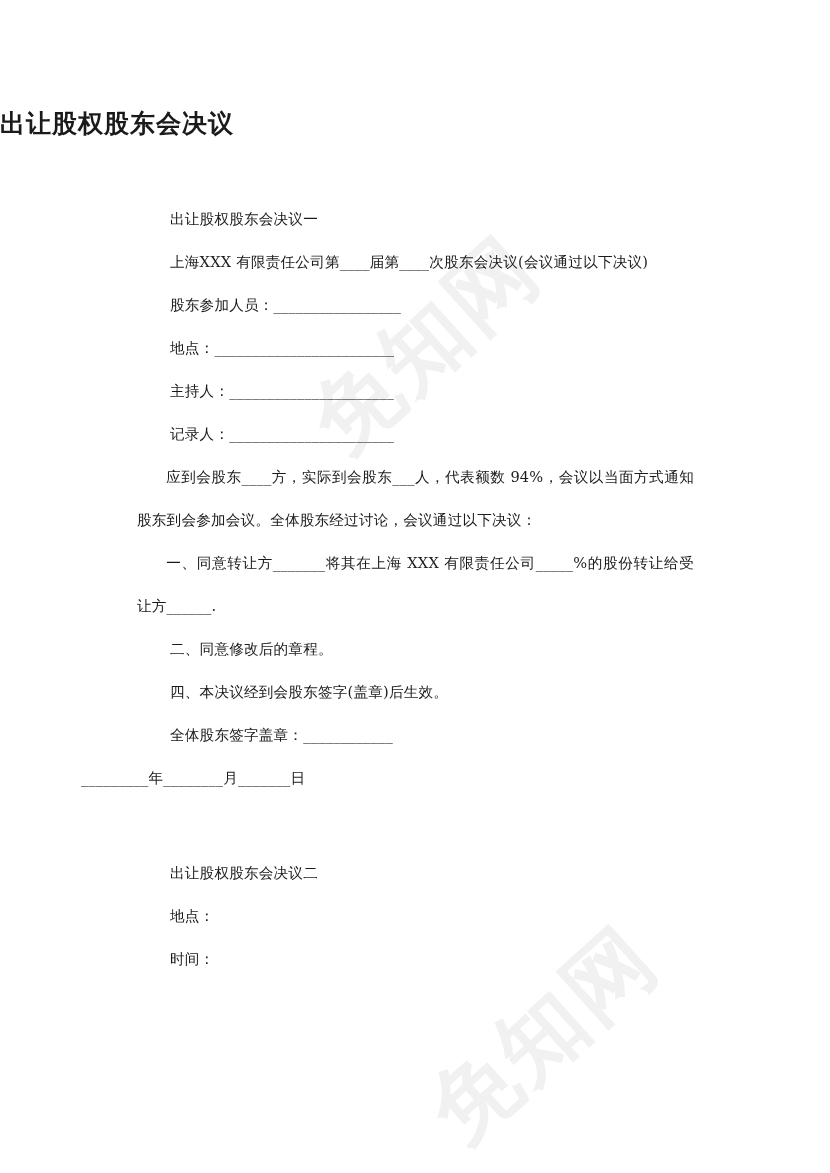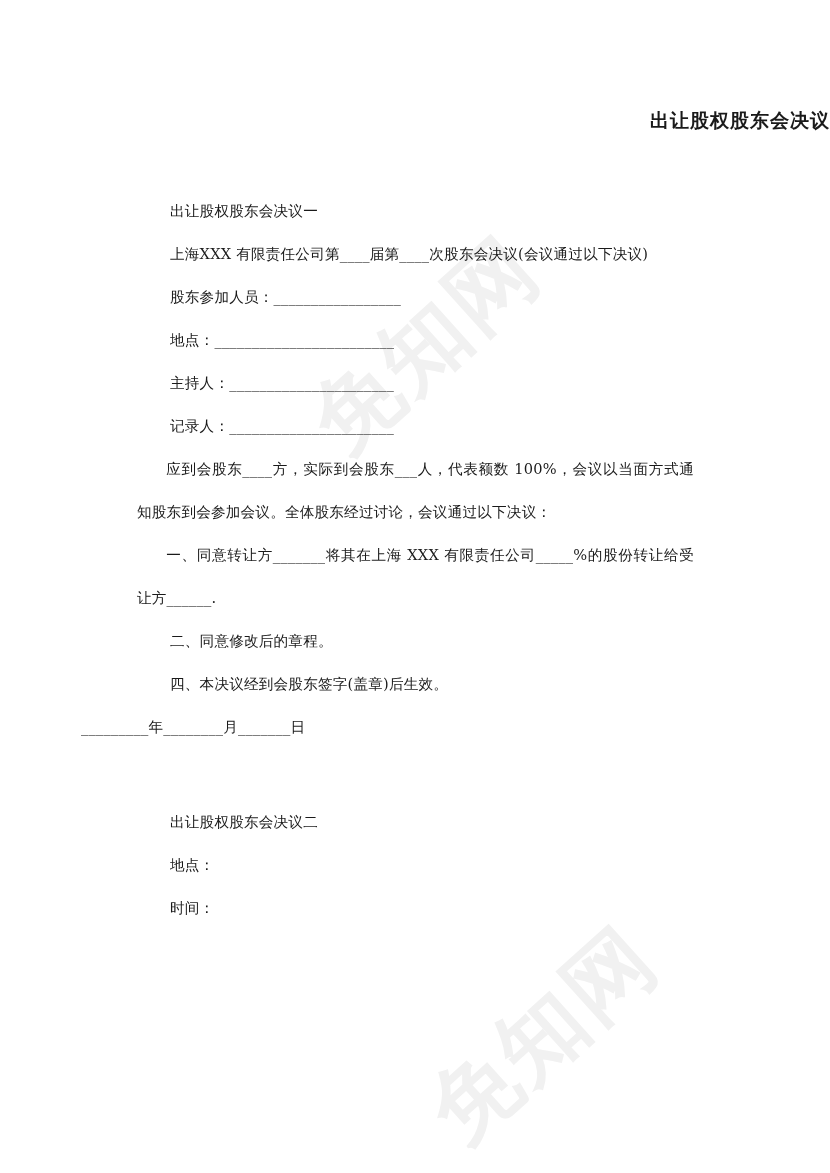--- a/index.html
+++ b/index.html
@@ -58,22 +58,22 @@
     transform-origin: left top;
   }
 
   
   .content {
     position: relative;
     z-index: 1;
   }
 
   .doc-title {
-    text-align: right;
-    font-size: 19px;
+    text-align: left;
+    font-size: 25px;
     font-weight: 700;
     letter-spacing: 1px;
     margin: 0;
     padding-top: 108px;
     line-height: 1.3;
     font-family: "DejaVu Serif", "Liberation Serif", serif;
   }
 
   .body-block {
     margin: 12px;
@@ -124,26 +124,27 @@
     <div class="body-block">
 
       <p class="p lead">出让股权股东会决议一</p>
 
       <p class="p lead">上海XXX 有限责任公司第____届第____次股东会决议(会议通过以下决议)</p>
       <p class="p lead">股东参加人员：_________________</p>
       <p class="p lead">地点：________________________</p>
       <p class="p lead">主持人：______________________</p>
       <p class="p lead">记录人：______________________</p>
 
-      <p class="p indent">应到会股东____方，实际到会股东___人，代表额数 100%，会议以当面方式通知股东到会参加会议。全体股东经过讨论，会议通过以下决议：</p>
+      <p class="p indent">应到会股东____方，实际到会股东___人，代表额数 94%，会议以当面方式通知股东到会参加会议。全体股东经过讨论，会议通过以下决议：</p>
       <p class="p indent">一、同意转让方_______将其在上海 XXX 有限责任公司_____%的股份转让给受让方______.</p>
 
       <p class="p lead">二、同意修改后的章程。</p>
       <p class="p lead">四、本决议经到会股东签字(盖章)后生效。</p>
 
+      <p class="p lead">全体股东签字盖章：____________</p>
       <p class="p date-line">_________年________月_______日</p>
 
       <div class="spacer-block"></div>
 
       <p class="p lead">出让股权股东会决议二</p>
       <p class="p lead">地点：</p>
       <p class="p lead">时间：</p>
 
     </div>
   </div>

